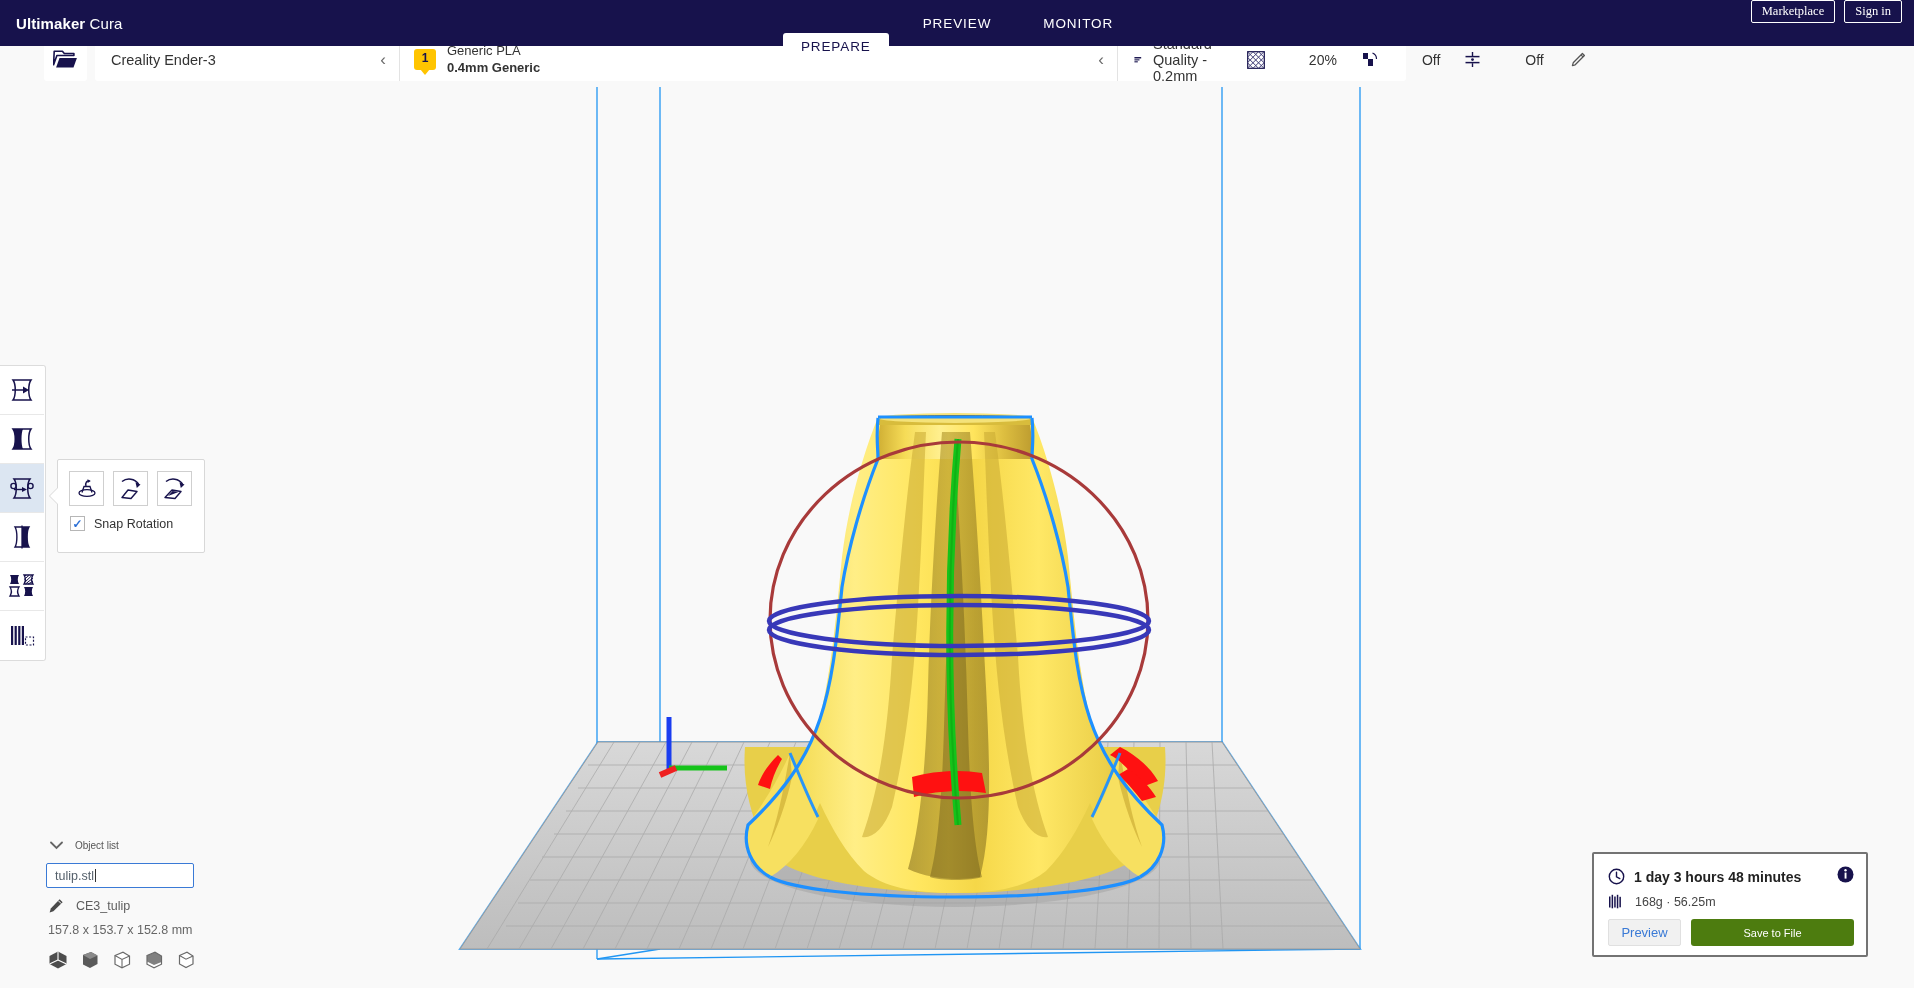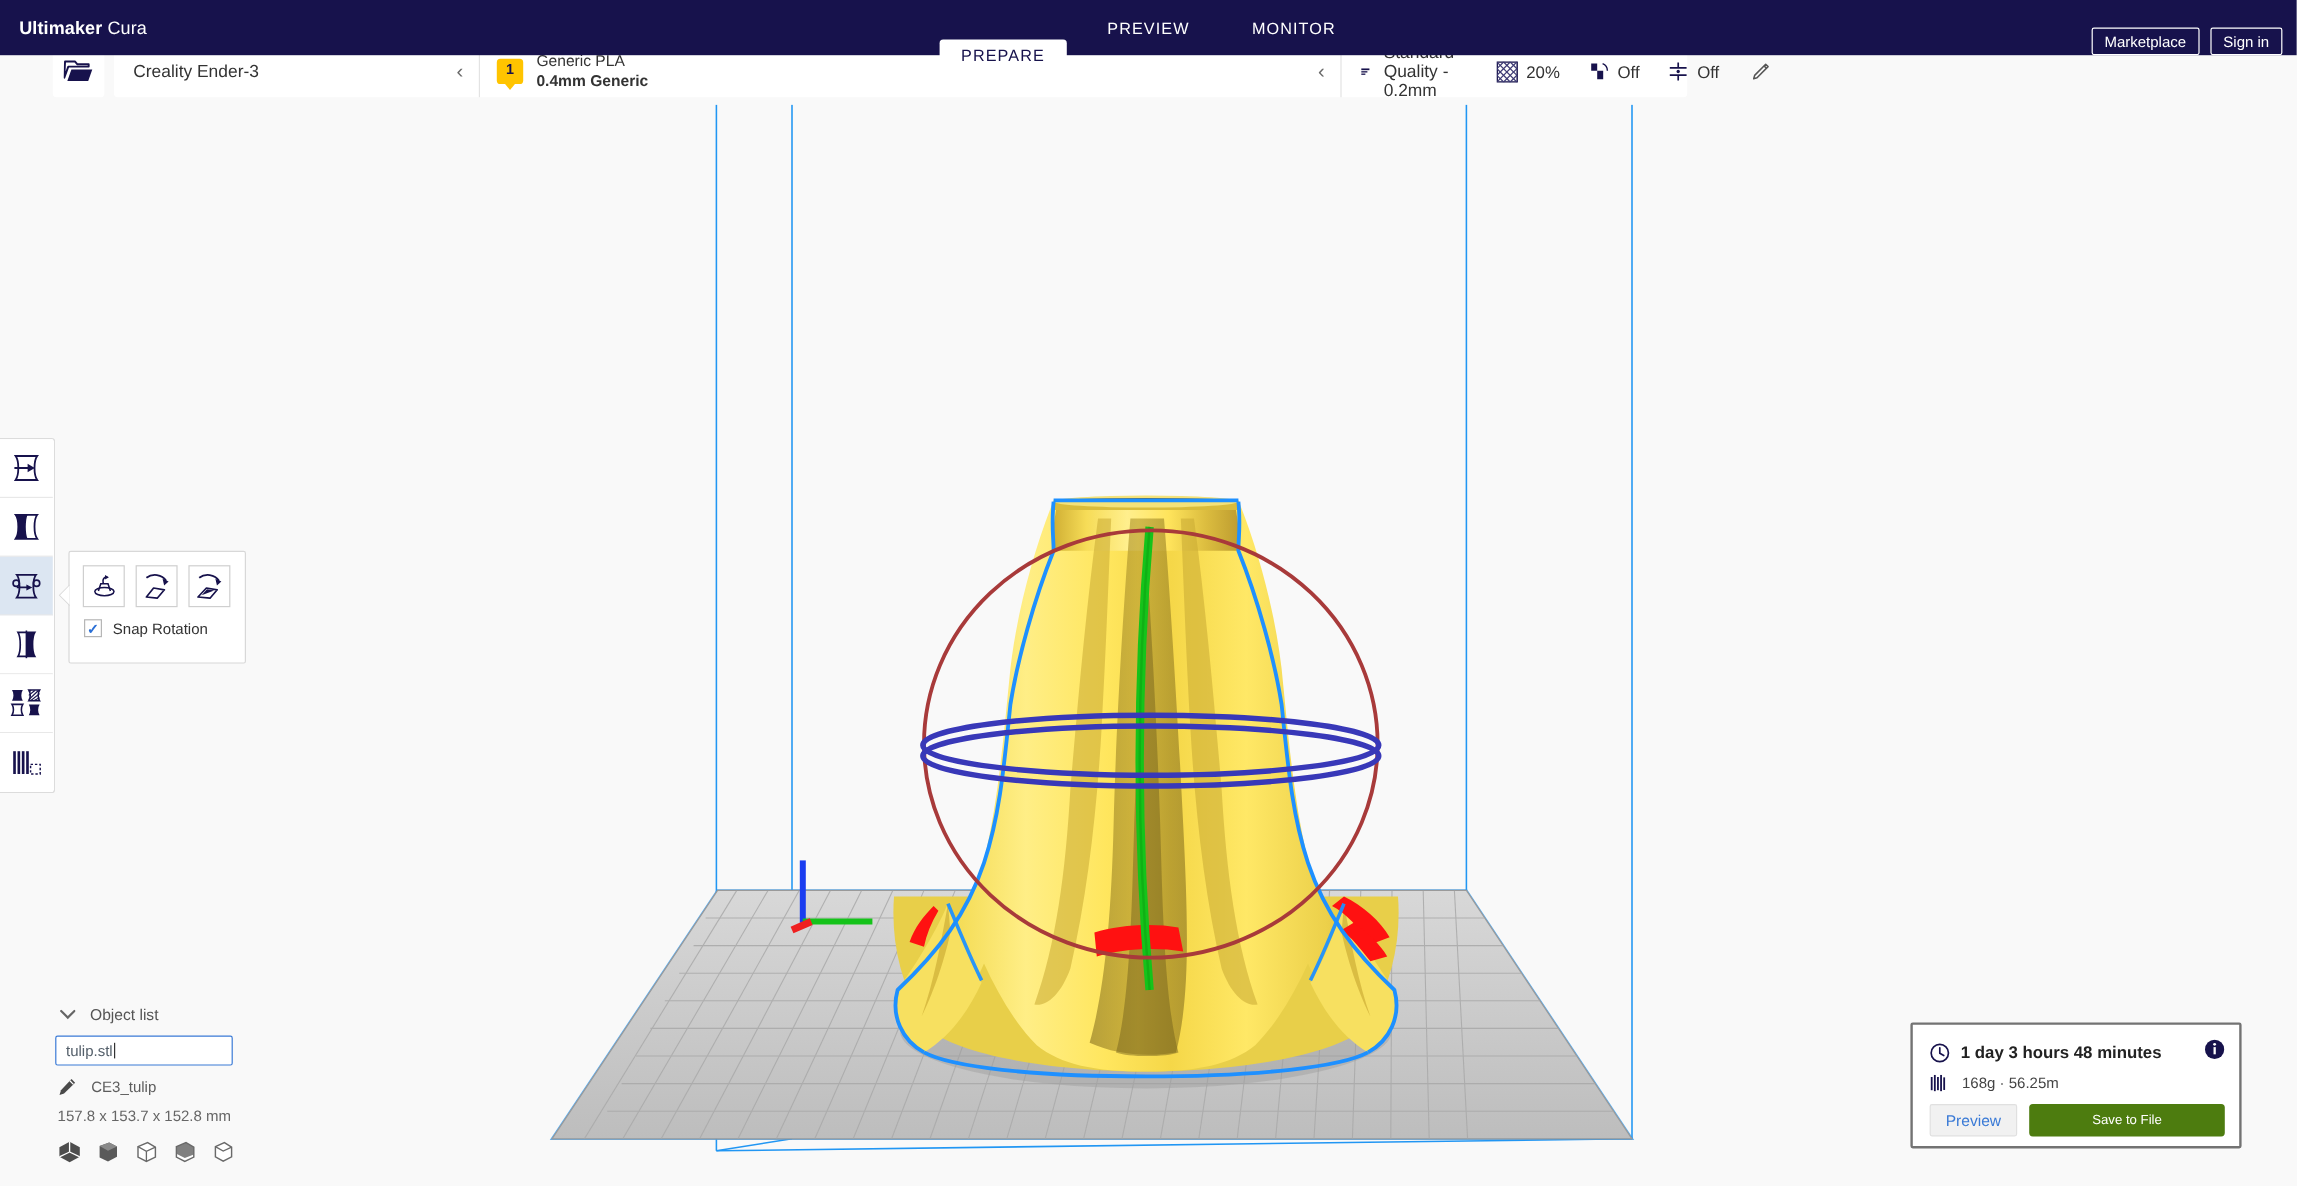--- a/index.html
+++ b/index.html
@@ -39,21 +39,21 @@
     font-size: 13.5px; letter-spacing: .9px;
     color: #ffffff; background: transparent;
     border: none; border-radius: 3px;
     margin: 0 8px;
     cursor: pointer;
   }
   .main-tab.active { background: #ffffff; color: #17124c; margin-top: 47px; }
 
   .titlebar-right {
     position: absolute; right: 12px; top: 0; height: 46px;
-    display: flex; align-items: flex-end; gap: 9px;
+    display: flex; align-items: flex-start; gap: 9px; font-family: Liberation Serif, serif;
   }
   .tb-btn {
     height: 23px; padding: 0 10px;
     display: flex; align-items: center; justify-content: center;
     border: 1px solid #ffffff; border-radius: 2px;
     background: transparent; color: #ffffff; font-size: 12.5px;
     cursor: pointer; white-space: nowrap;
   }
 
   
@@ -108,21 +108,21 @@
     margin-left: auto; color: #6a6a6a; font-size: 17px; line-height: 1;
   }
 
   .profile-sel {
     flex: 1; display: flex; align-items: center; gap: 0;
     padding: 0 14px 0 16px; cursor: pointer;
   }
   .profile-name { font-size: 14.5px; color: #333333; margin-left: 11px; }
   .profile-stats { display: flex; align-items: center; margin-left: auto; gap: 0px; }
   .stat { display: flex; align-items: center; gap: 7px; margin-left: 24px; }
-  .stat .val { font-size: 14px; color: #333333; }
+  .stat .val { font-size: 14px; color: #333333; margin-left: 37px; }
   .pencil-wrap { margin-left: 26px; display: flex; align-items: center; }
 
   
   .viewport {
     position: absolute; left: 0; top: 87px; width: 1914px; height: 901px;
     background: #f9f9f9; overflow: hidden;
   }
   .viewport-svg { position: absolute; left: 0; top: 0; }
 
   
@@ -180,21 +180,21 @@
   .snap-label { font-size: 12.5px; color: #333333; }
 
   
   .objlist {
     position: absolute; left: 46px; top: 835px; width: 250px; z-index: 30;
   }
   .objlist-head {
     display: flex; align-items: center; gap: 12px; cursor: pointer;
     padding-left: 4px; height: 20px;
   }
-  .objlist-head .ttl { font-size: 13px; color: #555555; }
+  .objlist-head .ttl { font-size: 10px; color: #555555; }
   .name-input {
     margin-top: 8px; width: 148px; height: 25px;
     border: 1px solid #3a7ad6; border-radius: 2px; background: #ffffff;
     display: flex; align-items: center; padding: 0 8px;
     font-size: 12.5px; color: #55606b; cursor: text;
   }
   .caret {
     display: inline-block; width: 1.5px; height: 13px; background: #333;
     margin-left: 1px;
   }

